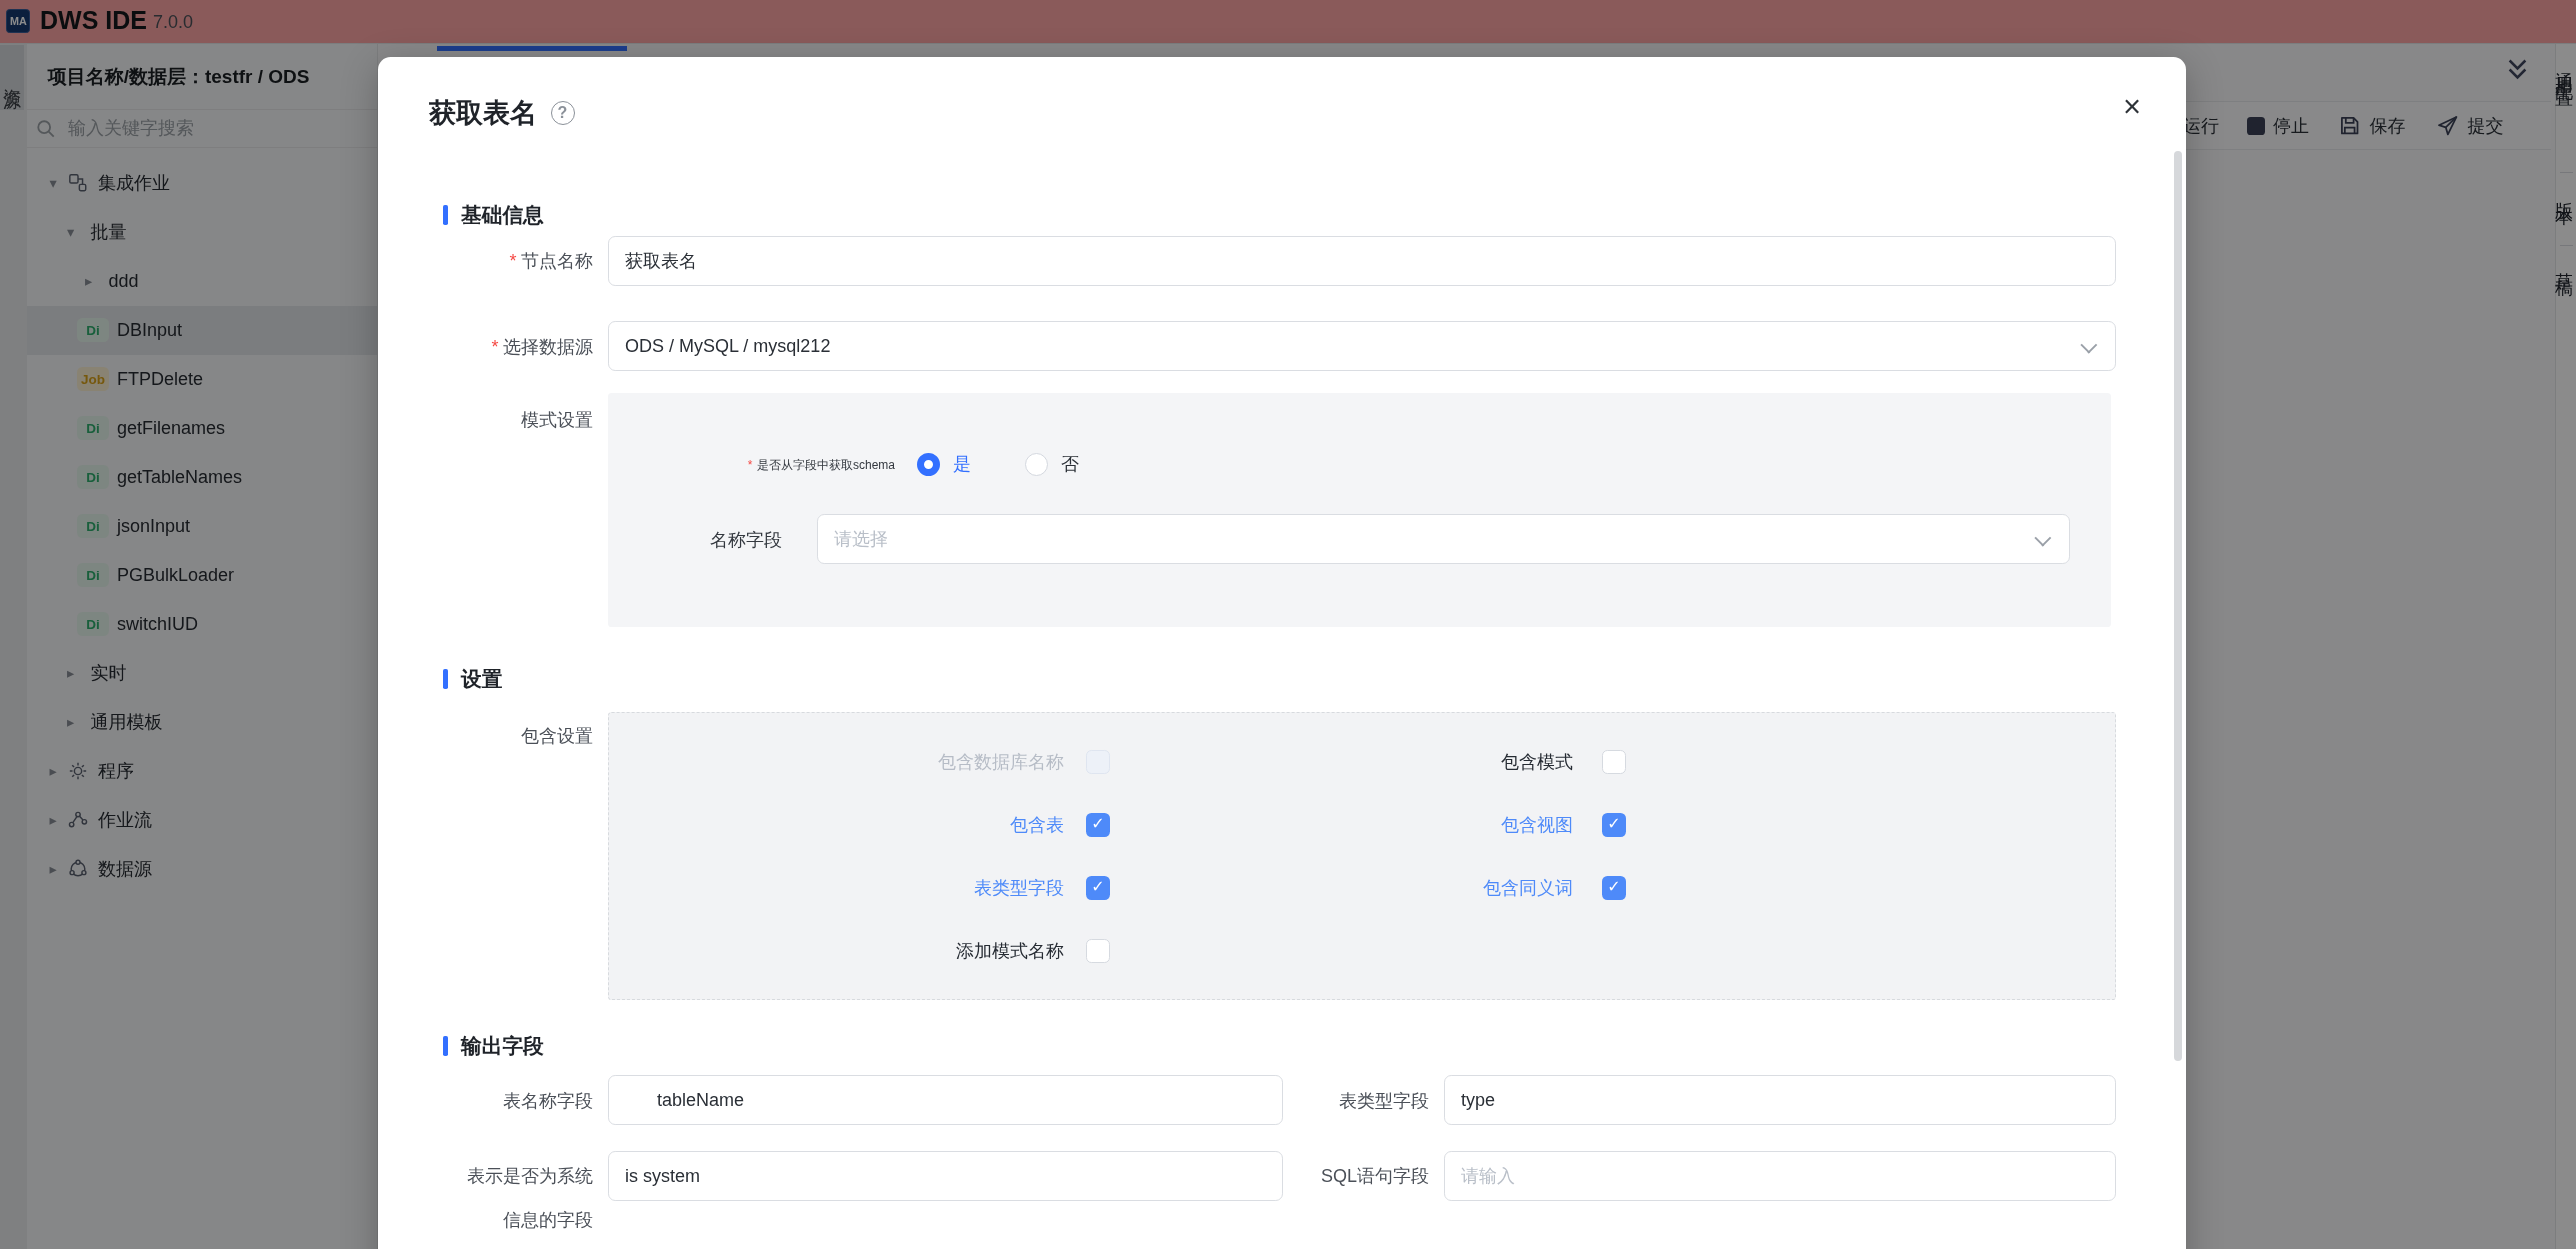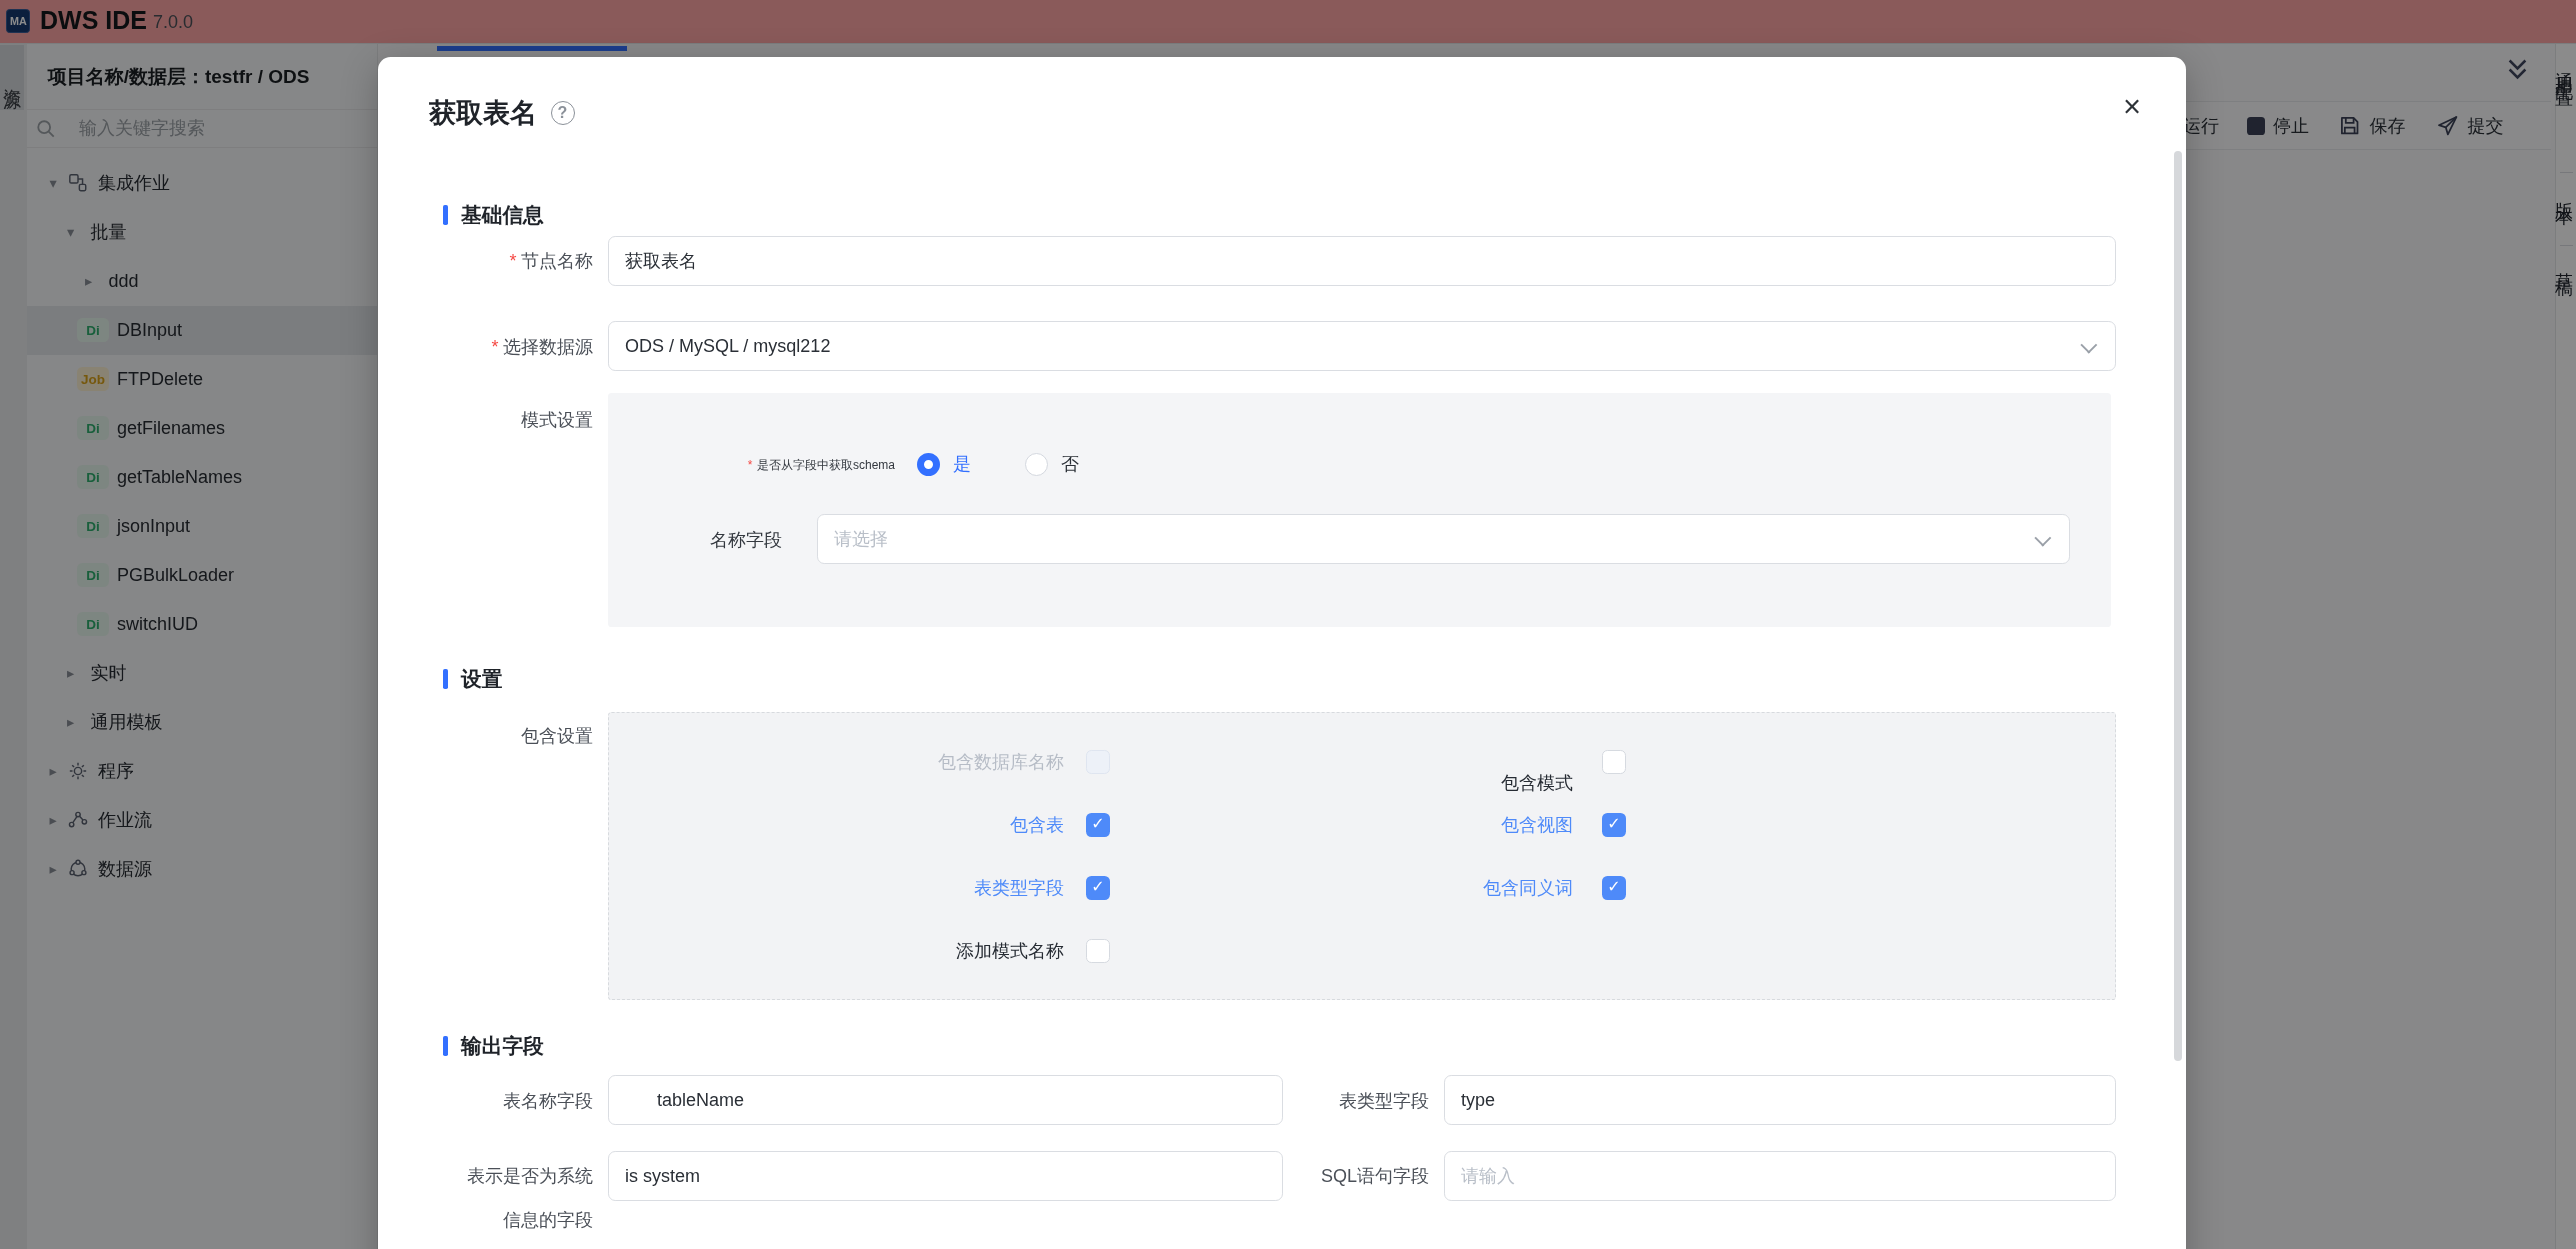--- a/index.html
+++ b/index.html
@@ -14,21 +14,21 @@
   .app-version { position:absolute; left:153px; top:11.7px; font-size:18px; color:#4b5158; }
   .top-divider { position:absolute; top:43px; left:0; width:100%; height:0.9px; background:#e2e3e5; z-index:1; }
 
   
   .left-strip { position:absolute; left:0; top:44px; bottom:0; width:27px; background:#e8eaec; z-index:1; }
   .strip-tab { margin-top:0.9px; height:65px; background:#d4d7da; display:flex; align-items:center; justify-content:center; writing-mode:vertical-rl; text-orientation:upright; font-size:18px; color:#3c4147; letter-spacing:3.6px; }
 
   
   .sidebar { position:absolute; left:27px; top:44px; bottom:0; width:351px; background:#f5f6f7; border-right:0.9px solid #e2e3e5; z-index:1; }
   .sb-header { height:66px; display:flex; align-items:center; padding-left:20.7px; font-size:19px; font-weight:700; color:#1b1f24; border-bottom:0.9px solid #e5e6e8; }
-  .sb-search { height:38px; display:flex; align-items:center; gap:23px; padding-left:9px; border-bottom:0.9px solid #e5e6e8; }
+  .sb-search { height:38px; display:flex; align-items:center; gap:12px; padding-left:9px; border-bottom:0.9px solid #e5e6e8; }
   .sb-search input { flex:1; border:none; outline:none; background:transparent; font-size:18px; color:#33383f; font-family:inherit; }
   .sb-search input::placeholder { color:#9aa0a6; }
   .tree { padding-top:10.8px; }
   .tree-row { display:flex; align-items:center; height:49px; cursor:pointer; }
   .tree-row.lv0 { padding-left:14.4px; }
   .tree-row.lv1 { padding-left:32px; }
   .tree-row.lv2 { padding-left:50px; }
   .tree-row.selected { background:#e1e3e7; }
   .arrow { width:23.4px; text-align:center; font-size:14.4px; color:#878d96; flex:0 0 auto; }
   .ticon { width:23.4px; display:flex; justify-content:center; margin-left:1.8px; flex:0 0 auto; }
@@ -346,21 +346,21 @@
     </div>
 
     <div class="sec-title" id="sec-settings">
       <span class="sec-bar"></span>
       <span>设置</span>
     </div>
     <div class="flabel" id="lbl-include">包含设置</div>
     <div class="panel-include" id="include-grid">
         <div class="cb-label c1 dis" style="top: 37px;">包含数据库名称</div>
         <div class="cb-box c1 dis" style="top: 37px;"></div>
-        <div class="cb-label c2" style="top: 37px; margin-top: 21px;">包含模式</div>
+        <div class="cb-label c2" style="top: 37px;">包含模式</div>
         <div class="cb-box c2 off" style="top: 37px;"></div>
         <div class="cb-label c1 on" style="top: 100px;">包含表</div>
         <div class="cb-box c1 on" style="top: 100px;">✓</div>
         <div class="cb-label c2 on" style="top: 100px;">包含视图</div>
         <div class="cb-box c2 on" style="top: 100px;">✓</div>
         <div class="cb-label c1 on" style="top: 163px;">表类型字段</div>
         <div class="cb-box c1 on" style="top: 163px;">✓</div>
         <div class="cb-label c2 on" style="top: 163px;">包含同义词</div>
         <div class="cb-box c2 on" style="top: 163px;">✓</div>
         <div class="cb-label c1" style="top: 226px;">添加模式名称</div>

